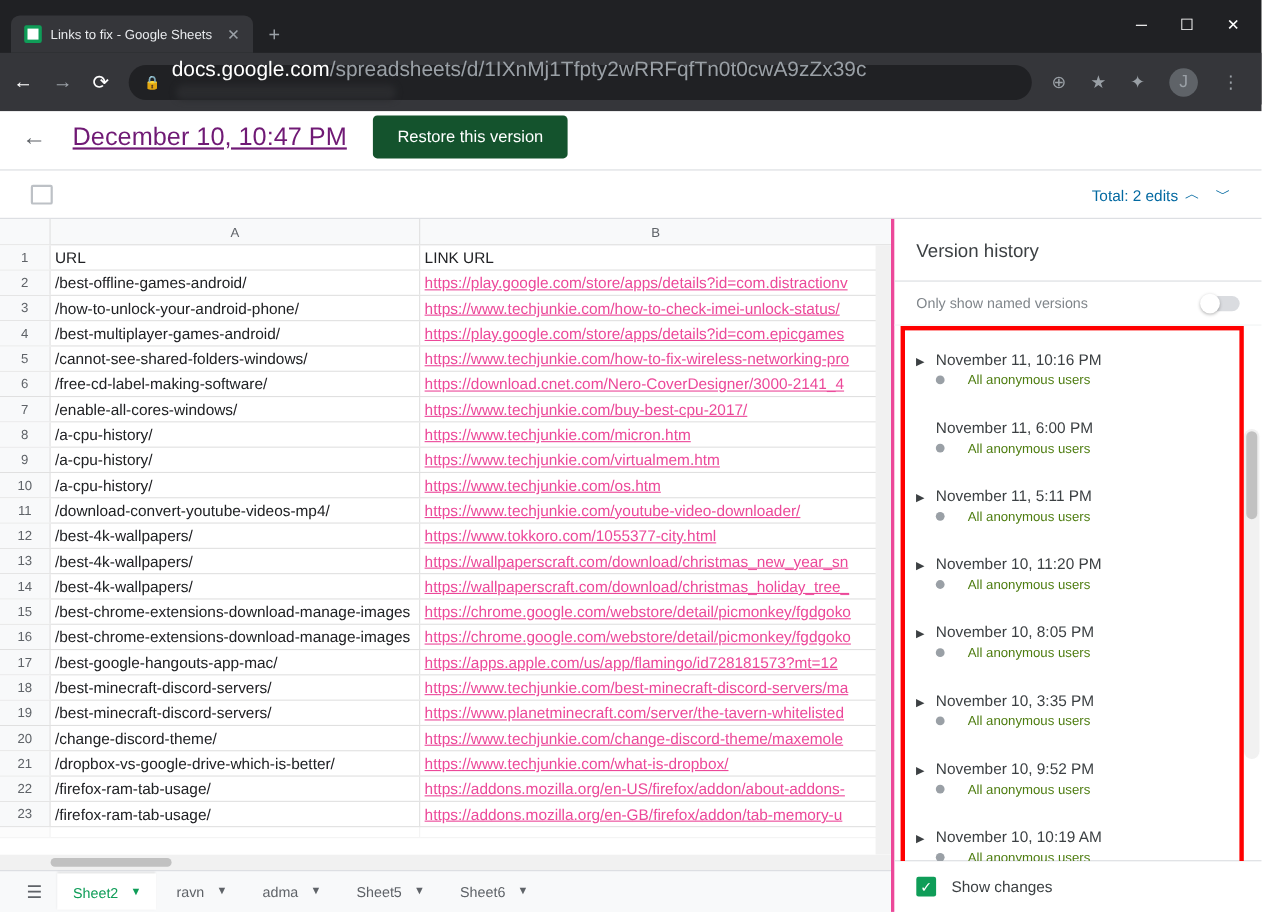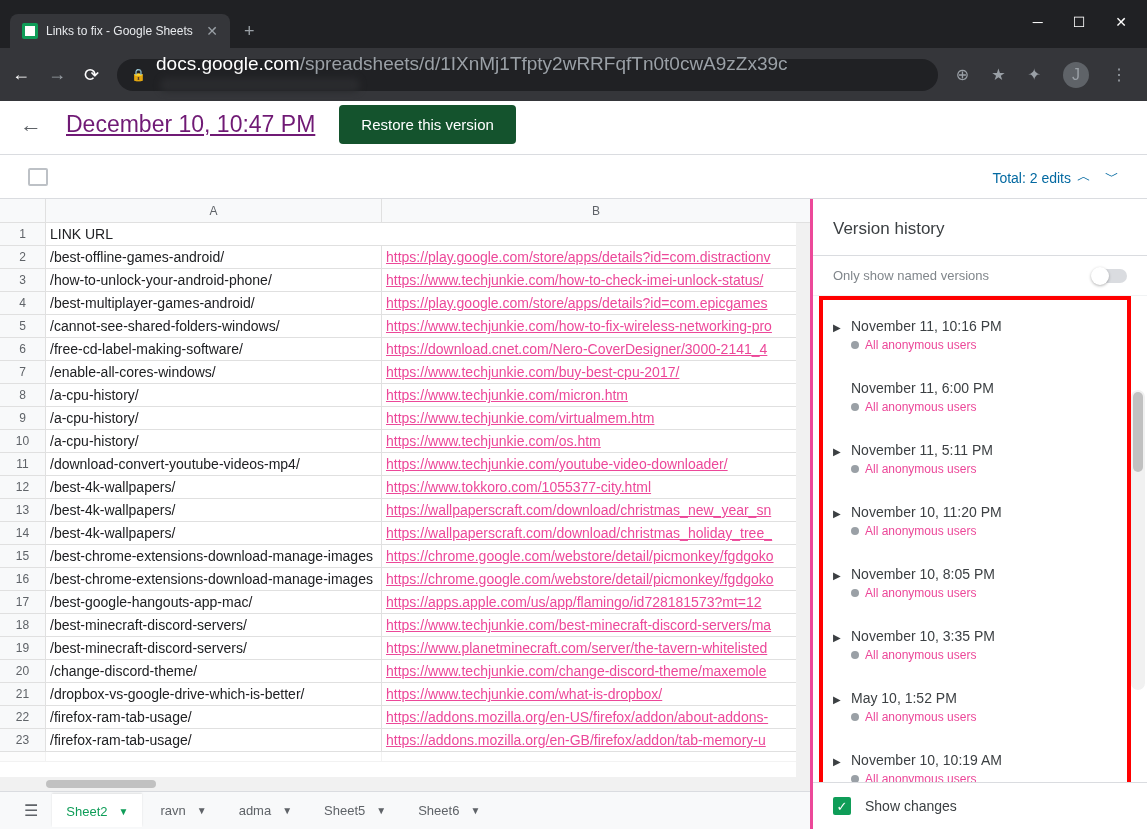--- a/index.html
+++ b/index.html
@@ -73,21 +73,21 @@
 
 
 .sidebar-header { padding: 20px 20px 16px; font-size: 17px; color: #3c4043; border-bottom: 1px solid #dadce0; }
 .sidebar-sub { padding: 12px 20px; display: flex; align-items: center; justify-content: space-between; font-size: 13px; color: #80868b; border-bottom: 1px solid #f1f3f4; }
 .toggle { width: 34px; height: 14px; background: #dadce0; border-radius: 7px; position: relative; cursor: pointer; }
 .toggle::after { content: ""; width: 18px; height: 18px; background: #fff; border-radius: 50%; position: absolute; left: -2px; top: -2px; box-shadow: 0 1px 3px rgba(0,0,0,0.3); }
 .version-list { flex: 1; overflow-y: auto; padding: 8px 0; position: relative; }
 .version-item { padding: 14px 20px 14px 38px; cursor: pointer; position: relative; }
 .version-item .tri { position: absolute; left: 20px; top: 18px; font-size: 10px; color: #3c4043; }
 .version-date { font-size: 14px; color: #3c4043; margin-bottom: 4px; }
-.version-author { font-size: 12px; color: #ec4899; display: flex; align-items: center; gap: 6px; }
+.version-author { font-size: 12px; color: #4d7c0f; display: flex; align-items: center; gap: 21px; }
 .author-dot { width: 8px; height: 8px; border-radius: 50%; background: #9aa0a6; }
 .red-box { position: absolute; border: 4px solid #ff0000; pointer-events: none; }
 .sidebar-footer { padding: 14px 20px; display: flex; align-items: center; gap: 14px; border-top: 1px solid #dadce0; font-size: 14px; color: #3c4043; }
 .checkbox { width: 18px; height: 18px; background: #0f9d58; border-radius: 2px; display: flex; align-items: center; justify-content: center; color: #fff; font-size: 13px; cursor: pointer; }
 .side-scroll { position: absolute; right: 0; top: 160px; width: 14px; height: 300px; background: #f1f1f1; border-radius: 7px; }
 .side-scroll-thumb { width: 10px; height: 80px; background: #c1c1c1; border-radius: 5px; margin: 2px auto; }
 </style>
 </head>
 <body>
 
@@ -145,20 +145,21 @@
 <div class="main-area">
   <div class="sheet-area">
     <div class="grid-wrap">
       <div class="col-headers">
         <div class="corner"></div>
         <div class="col-A">A</div>
         <div class="col-B">B</div>
       </div>
       <div class="row header">
         <div class="row-num">1</div>
+        <div class="cell-A">URL</div>
         <div class="cell-B">LINK URL</div>
       </div>
       <div id="data-rows">
           <div class="row">
             <div class="row-num">2</div>
             <div class="cell-A">/best-offline-games-android/</div>
             <div class="cell-B">
               <a>https://play.google.com/store/apps/details?id=com.distractionv</a>
             </div>
           </div>
@@ -398,21 +399,21 @@
           <div class="version-item">
             <span class="tri">▶</span>
             <div class="version-date">November 10, 3:35 PM</div>
             <div class="version-author">
               <span class="author-dot"></span>
               <span>All anonymous users</span>
             </div>
           </div>
           <div class="version-item">
             <span class="tri">▶</span>
-            <div class="version-date">May 10, 1:52 PM</div>
+            <div class="version-date">November 10, 9:52 PM</div>
             <div class="version-author">
               <span class="author-dot"></span>
               <span>All anonymous users</span>
             </div>
           </div>
           <div class="version-item">
             <span class="tri">▶</span>
             <div class="version-date">November 10, 10:19 AM</div>
             <div class="version-author">
               <span class="author-dot"></span>

